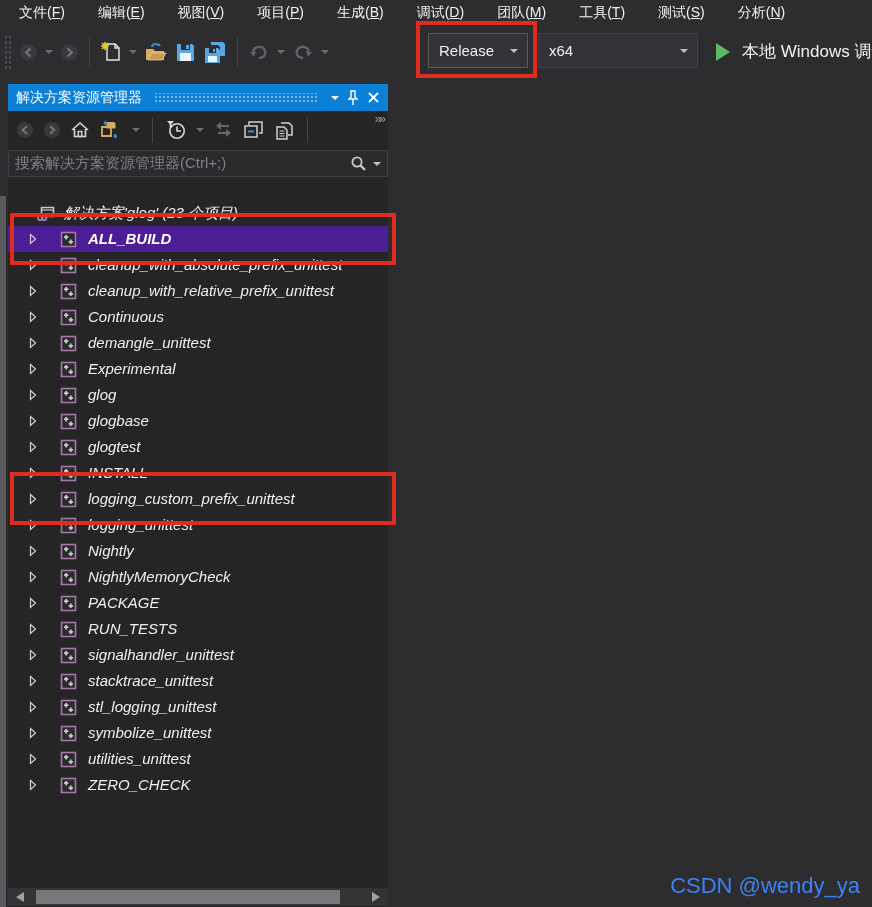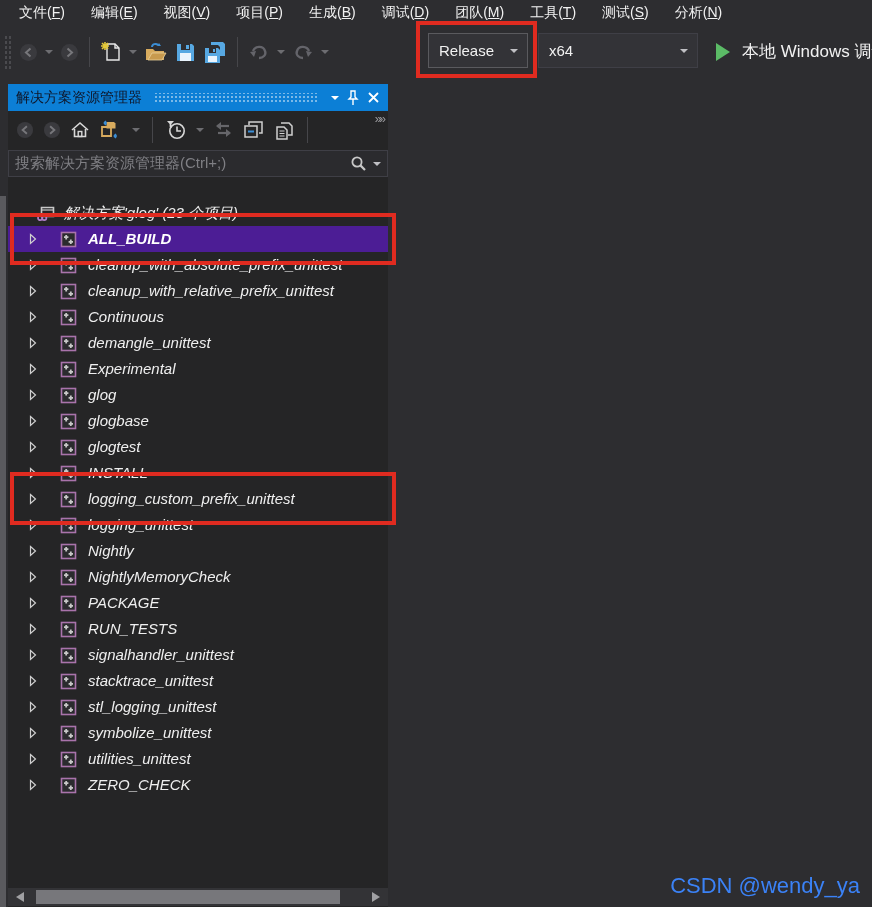--- a/index.html
+++ b/index.html
@@ -5,21 +5,21 @@
   * { box-sizing: border-box; margin: 0; padding: 0; }
   html,body { width: 872px; height: 907px; }
   body {
     position: relative; overflow: hidden;
     background: #2d2d30;
     font-family: "Liberation Sans", "DejaVu Sans", sans-serif;
     color: #f1f1f1;
     -webkit-font-smoothing: antialiased;
   }
   
-  .menubar { display:flex; align-items:center; height:26px; padding-left:6px; font-size:14px; }
+  .menubar { display:flex; align-items:center; height:26px; padding-left:6px; font-size:14px;gap:7px; }
   .menu-item { padding:0 13px; white-space:nowrap; cursor:default; }
   .menu-item u { text-decoration:underline; }
   
   .toolbar { position:absolute; left:0; top:26px; width:872px; height:52px; }
   .tb-left { position:absolute; left:4px; top:0; height:52px; display:flex; align-items:center; gap:7px; }
   .grip { width:8px; height:34px;
     background-image: radial-gradient(circle, #4a4a4e 1.2px, transparent 1.3px);
     background-size: 4px 5px; }
   .tbsep { width:1px; height:30px; background:#46464a; margin:0 3px; }
   .caret { width:0; height:0; border-left:4px solid transparent; border-right:4px solid transparent; border-top:4px solid #6d6d71; }
@@ -27,21 +27,21 @@
            padding:0 10px; font-size:15px; color:#f1f1f1; }
   .combo .caret { position:absolute; right:9px; border-top-color:#c0c0c4; }
   .combo-release { left:428px; top:7px; width:100px; border:1px solid #5a5a5e; }
   .combo-x64 { left:538px; top:7px; width:160px; border:1px solid #3f3f46; }
   .play-tri { position:absolute; left:716px; top:17px; width:0; height:0;
               border-top:9px solid transparent; border-bottom:9px solid transparent; border-left:14px solid #5bbb66; }
   .run-label { position:absolute; left:742px; top:0; height:52px; line-height:52px; font-size:17px; white-space:nowrap; }
   
   .panel { position:absolute; left:8px; top:84px; width:380px; height:823px; background:#252526; }
   .ptitle { position:absolute; left:0; top:0; right:0; height:27px; background:#0c7fd6;
-            display:flex; align-items:center; padding:0 8px; gap:8px; font-size:14px; color:#0f172a; }
+            display:flex; align-items:center; padding:0 8px; gap:8px; font-size:14px; color:#ffffff; }
   .ptitle-grip { flex:1; height:10px; margin:0 4px;
     background-image: radial-gradient(circle, rgba(255,255,255,.45) 1px, transparent 1.1px);
     background-size:4px 4px; background-position:0 2px; }
   .ptitle .caret { border-top-color:#fff; }
   .ptitle svg { display:block; }
   .ptoolbar { position:absolute; left:0; top:27px; right:0; height:37px; display:flex; align-items:center;
               gap:9px; padding:0 8px; }
   .ptoolbar .tbsep { height:26px; }
   .overflow-chevrons { position:absolute; right:4px; top:1px; font-size:12px; color:#9a9a9e; letter-spacing:-2px; }
   .psearch { position:absolute; left:0; top:66px; right:0; height:27px; background:#2b2b2e;

